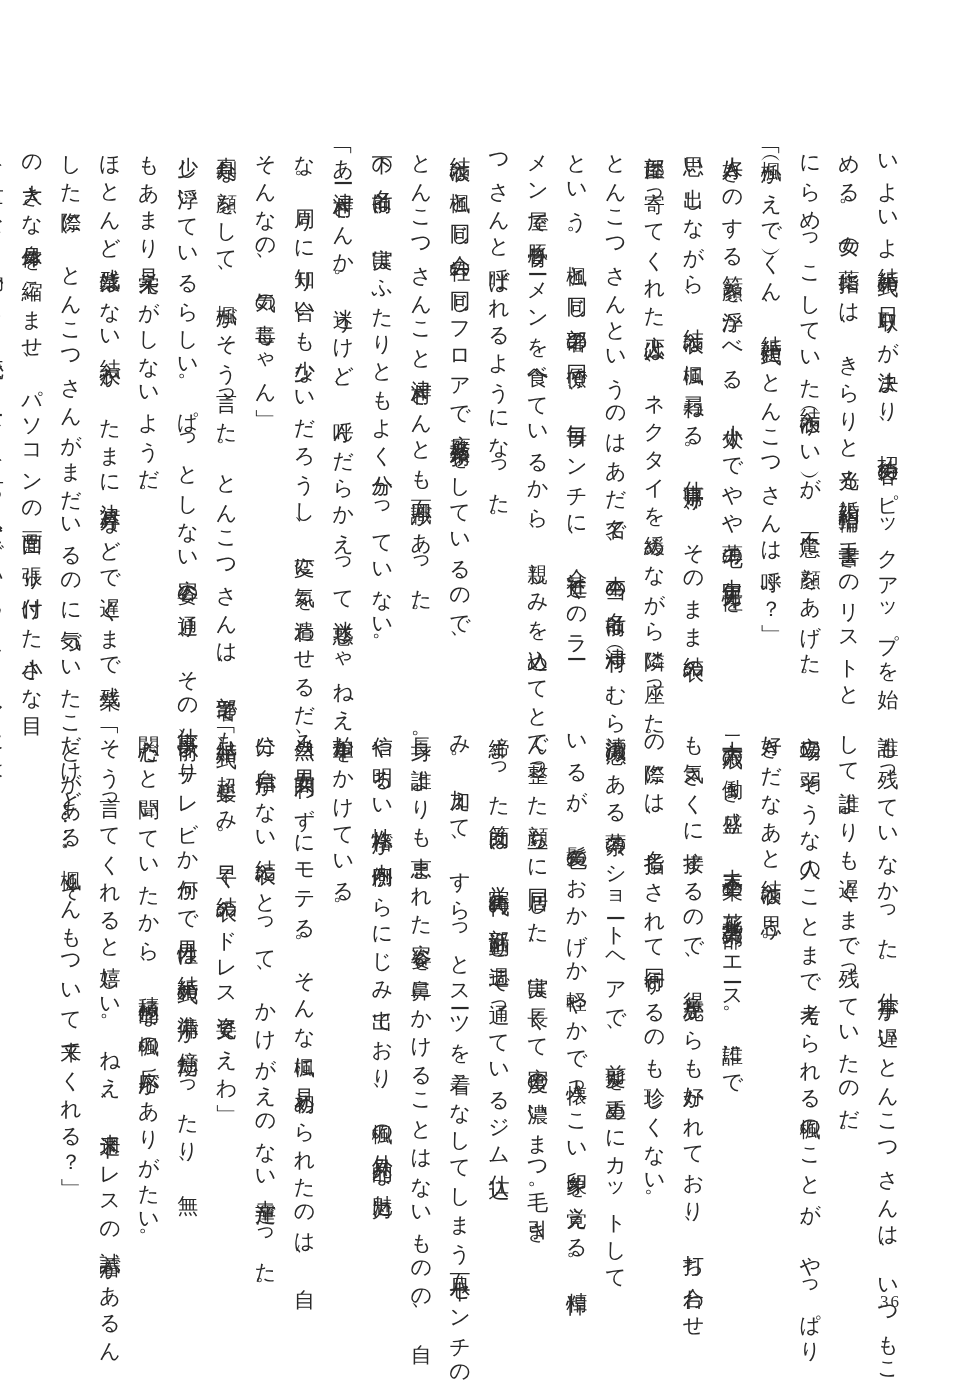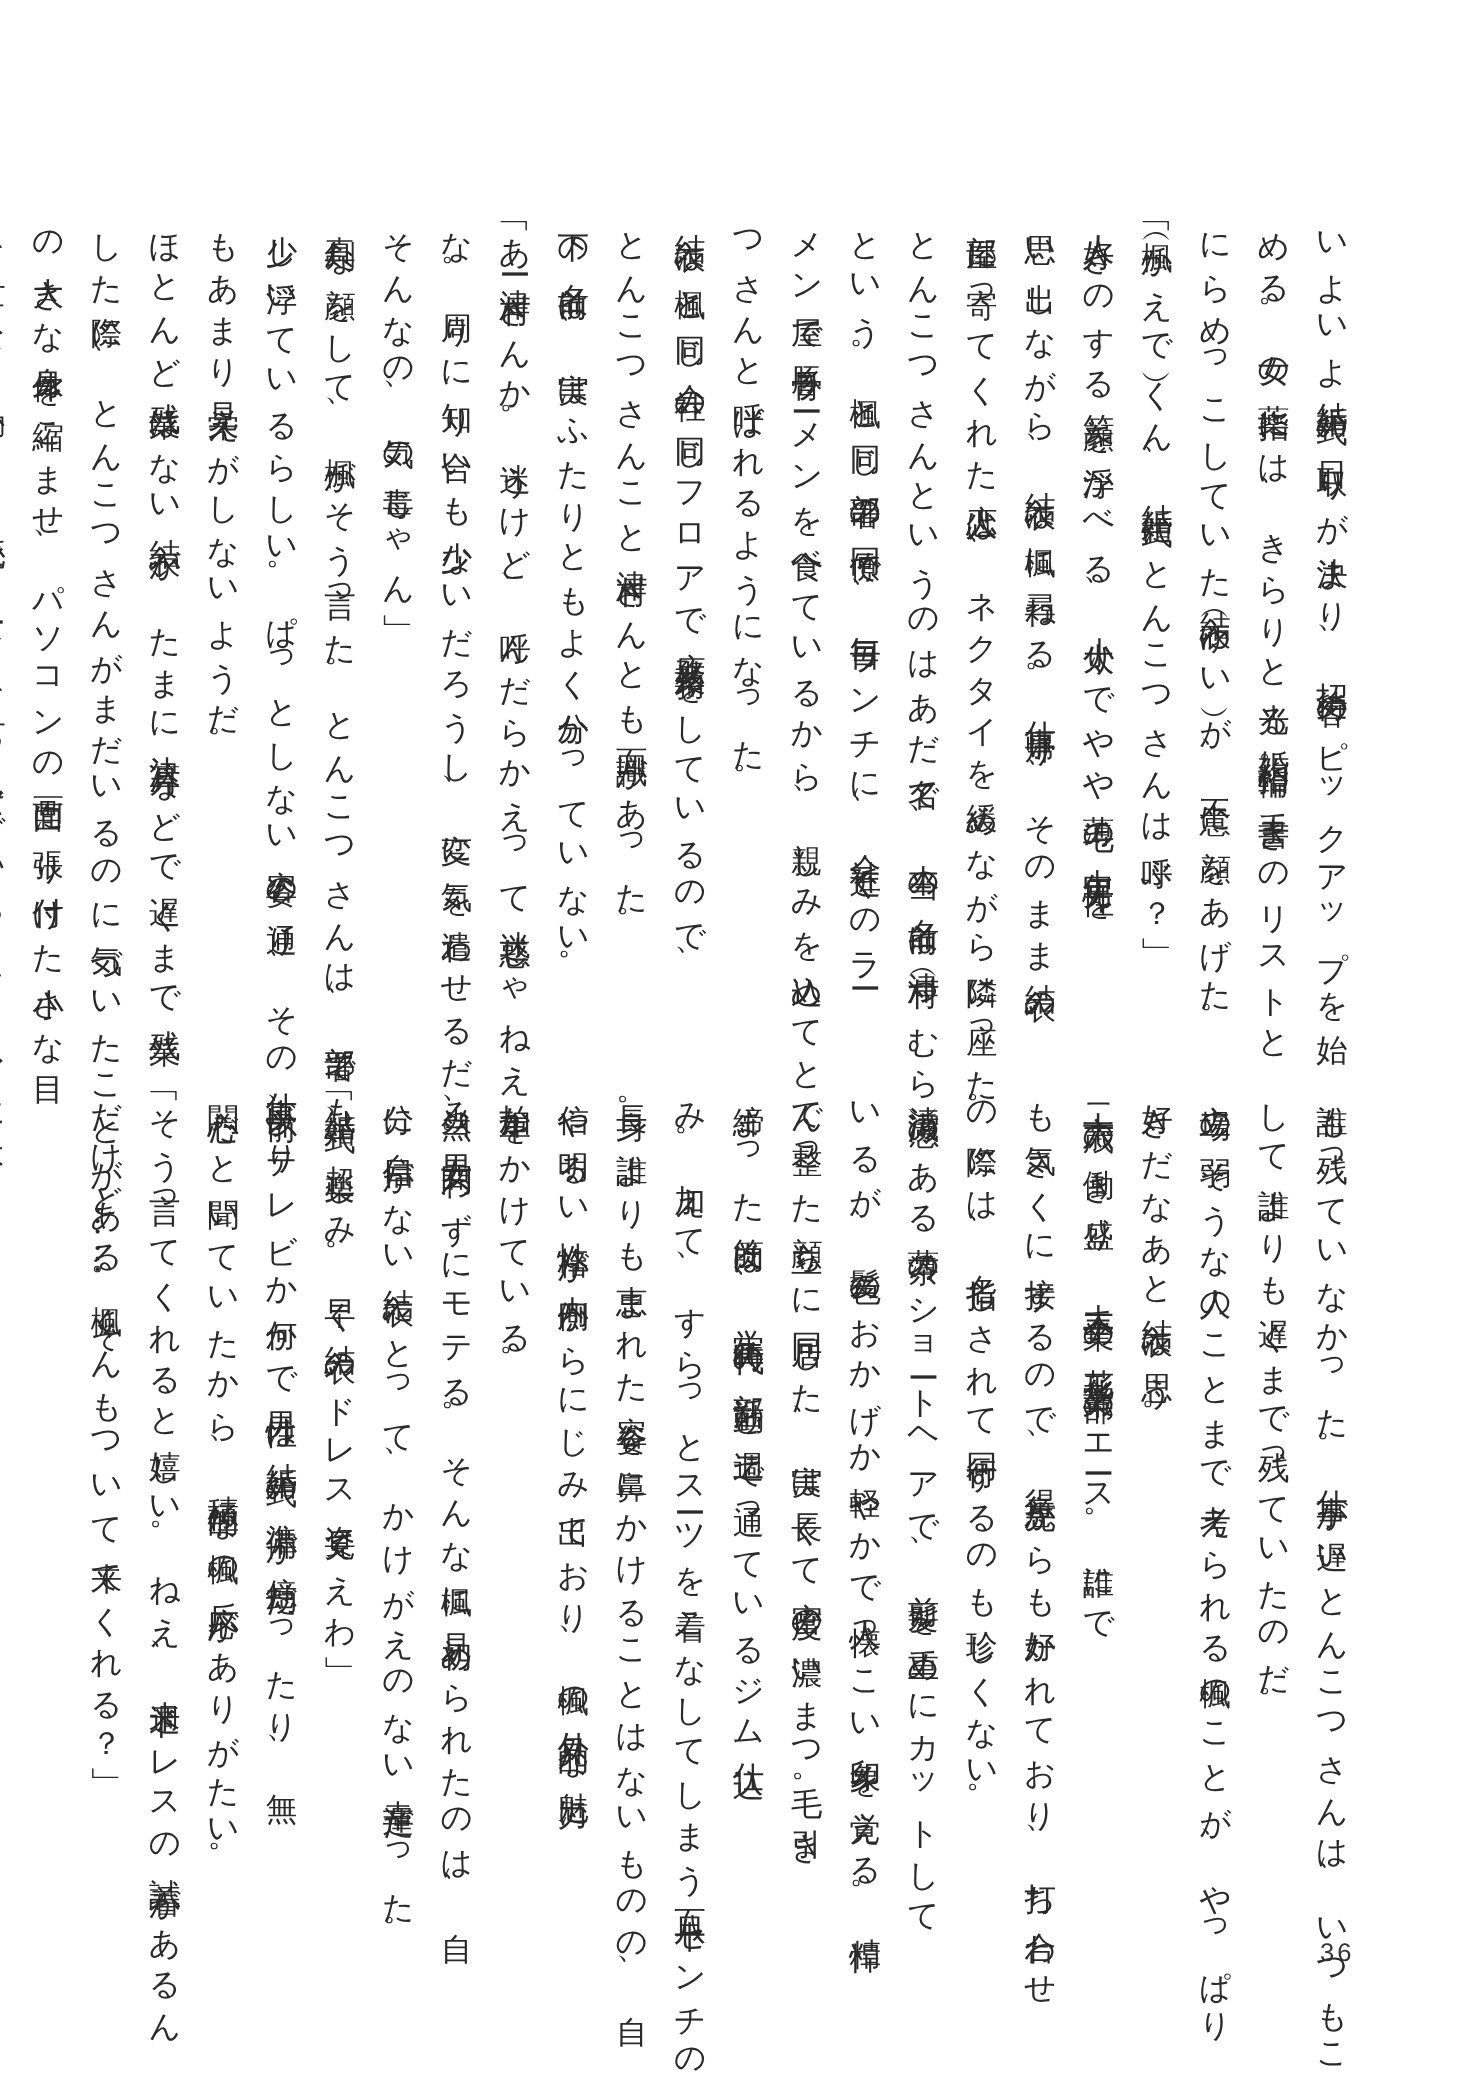--- a/index.html
+++ b/index.html
@@ -15,21 +15,21 @@
     letter-spacing: 3.9px;
     color: #2a2a2a;
     text-align: start;
   }
   .block.top { right: 73px; top: 140px; height: 555px; width: 820px; }
   .block.bottom { right: 73px; top: 720px; height: 555px; width: 740px; }
   .col { display: block; margin: 0; padding: 0; white-space: nowrap; }
   .page-number {
     position: absolute;
     left: 880px; top: 1292px;
-    font-family: Liberation Sans, sans-serif;
+    font-family: Liberation Serif, serif;
     font-size: 17px;
     letter-spacing: 2px;
     color: #333333;
   }
 </style>
 </head>
 <body>
 
 <div class="page">
   <div class="block top">

